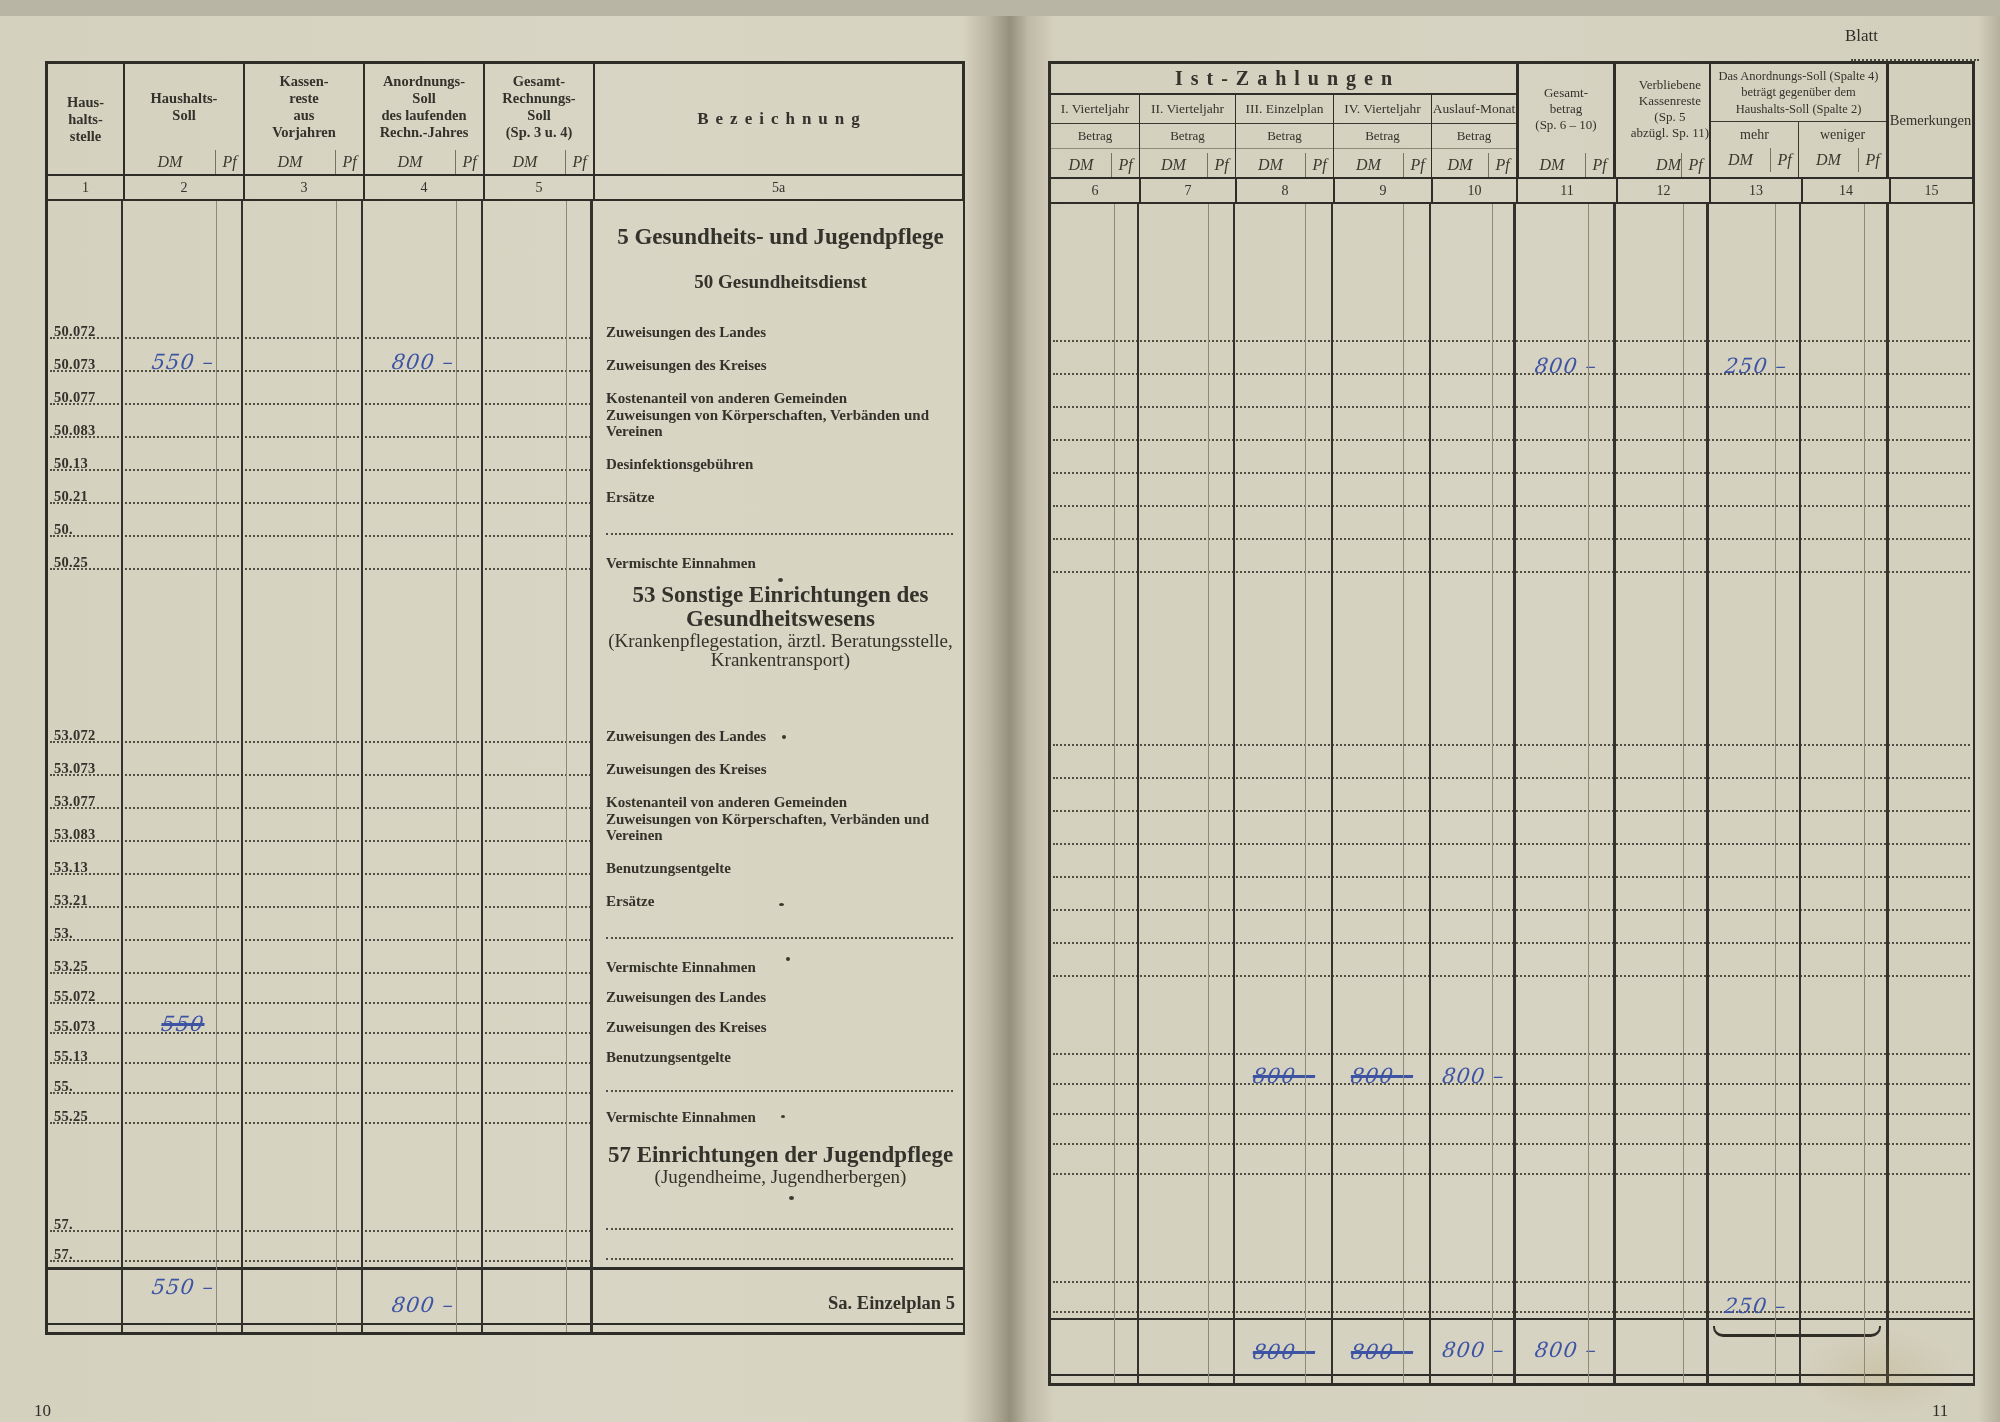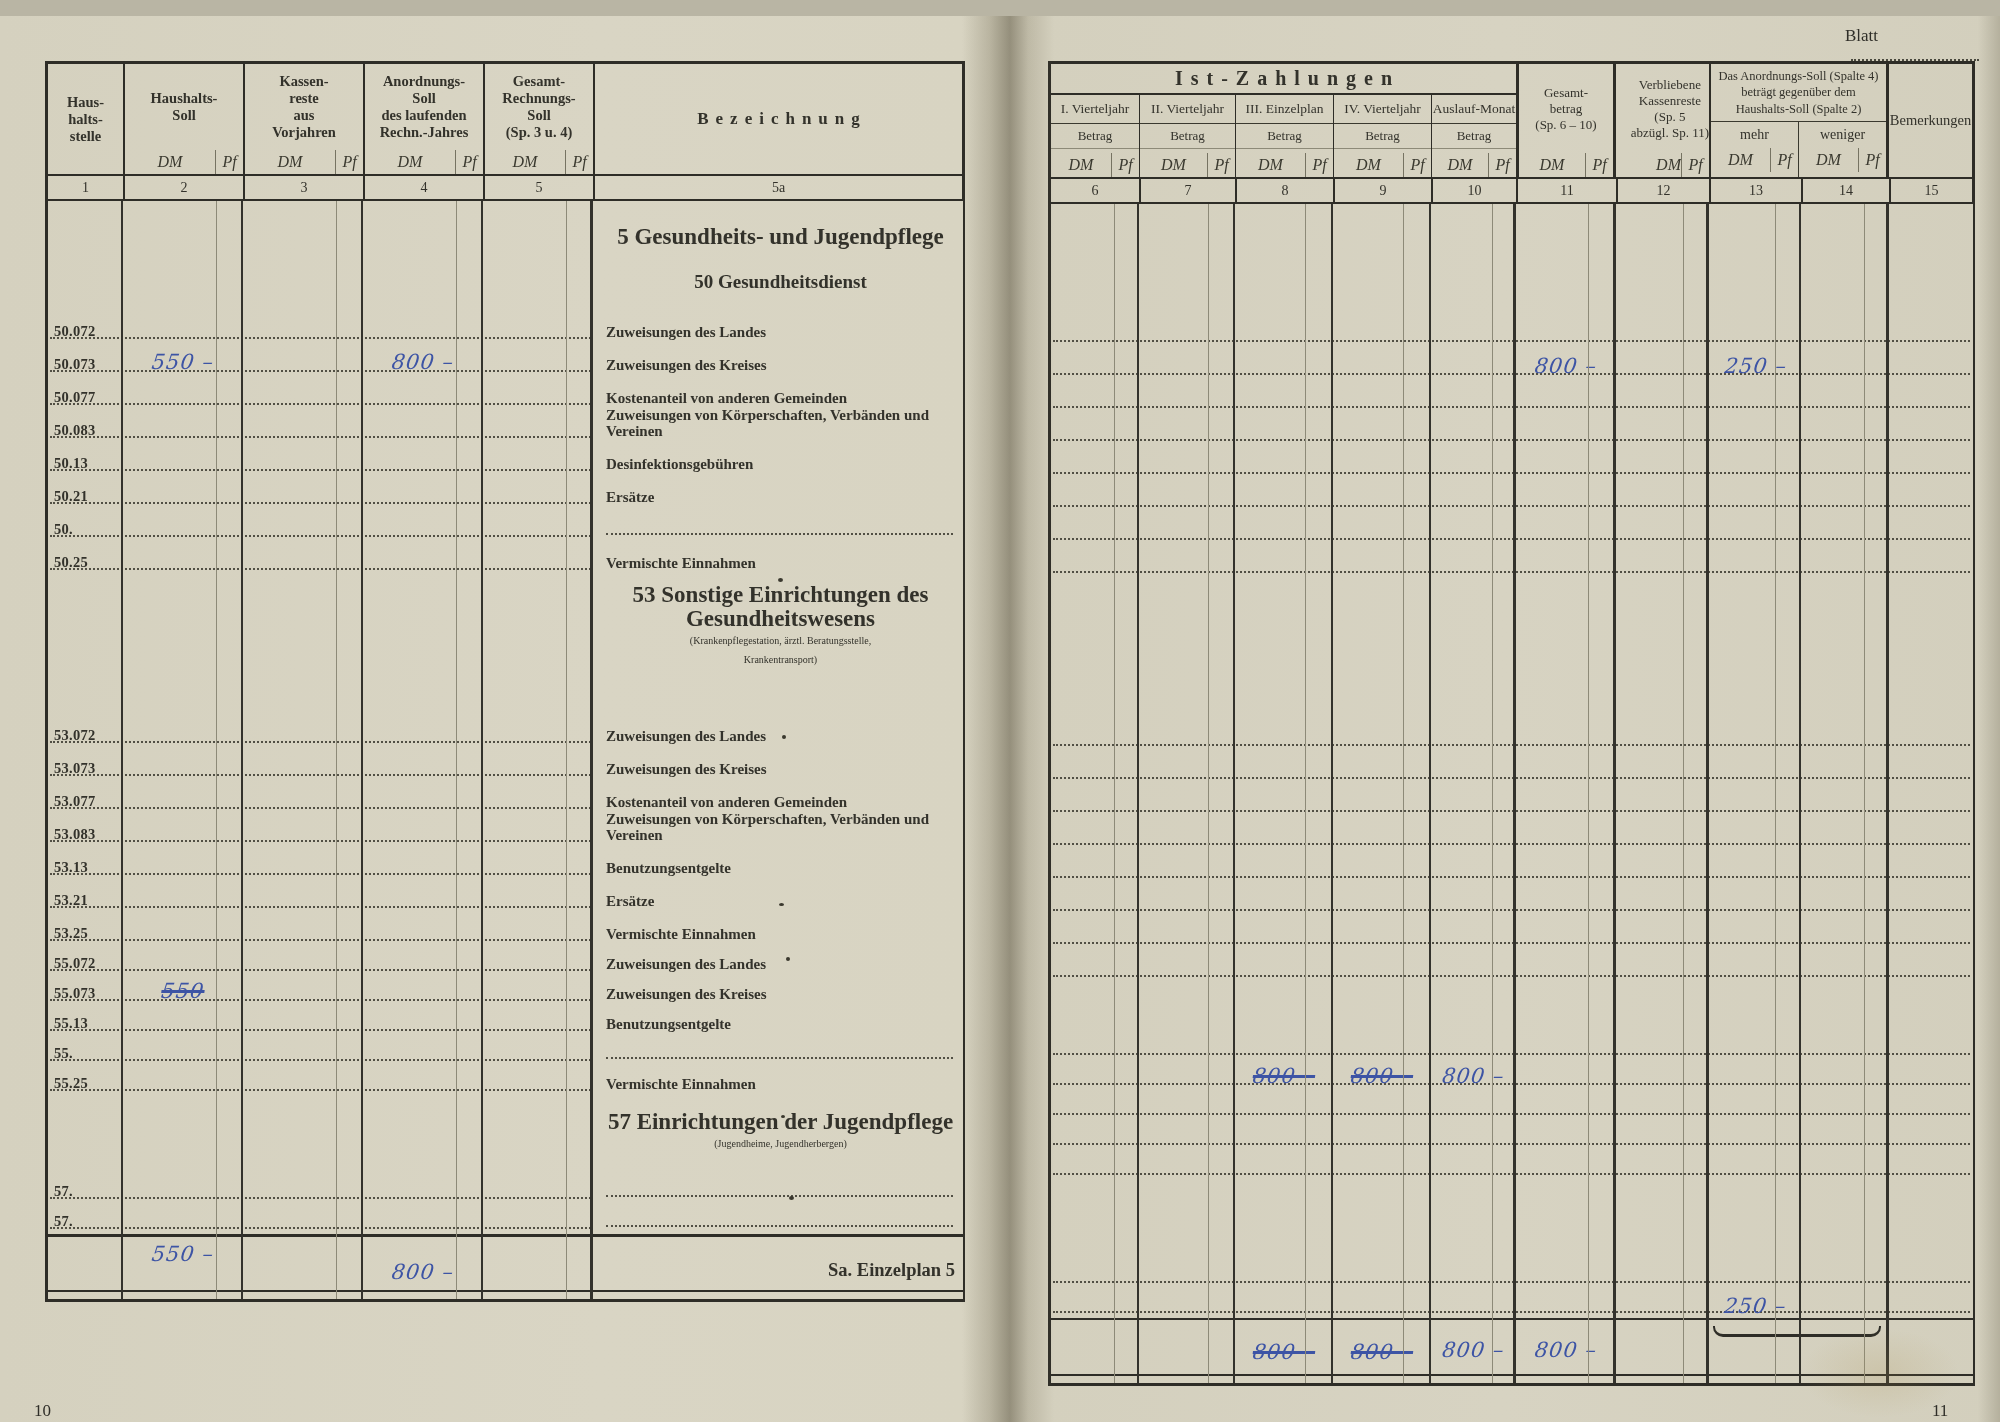--- a/index.html
+++ b/index.html
@@ -71,21 +71,21 @@
   .lr,.rr{position:relative;}
   .code{position:absolute;left:6px;bottom:4px;font-weight:600;font-size:14.5px;letter-spacing:.3px;}
   .ldots{position:absolute;left:2px;width:541px;bottom:5px;border-bottom:2px dotted #514f44;}
   .rdots{position:absolute;left:2px;right:3px;bottom:5px;border-bottom:2px dotted #514f44;}
   .llabel{position:absolute;left:558px;bottom:4px;width:358px;font-weight:600;font-size:15px;line-height:16px;}
   .bdots{position:absolute;left:558px;width:347px;bottom:7px;border-bottom:2px dotted #514f44;}
   .lsec,.rsec{position:relative;}
   .secline{margin-left:545px;width:375px;text-align:center;}
   .st{font-weight:700;font-size:23px;line-height:24px;}
   .ss{font-weight:700;font-size:19px;}
-  .sl{font-size:10px;line-height:19px;}
+  .sl{font-size:19px;line-height:19px;}
   .hw{position:absolute;font-family:"DejaVu Serif",serif;font-style:italic;font-size:21px;color:#3d54a5;
       text-align:center;transform:skewX(-7deg);letter-spacing:1px;white-space:nowrap;}
   .hw.struck{text-decoration:line-through;text-decoration-thickness:2.5px;}
   .lfoot{position:relative;height:58px;border-top:3px solid #2e2d27;border-bottom:2.5px solid #2e2d27;}
   .rfoot{position:relative;height:58px;border-top:2.5px solid #2e2d27;border-bottom:2.5px solid #2e2d27;}
   .sa{position:absolute;left:545px;width:362px;bottom:9px;text-align:right;font-weight:700;font-size:18.5px;}
   .brace{position:absolute;height:11px;border-left:2.5px solid #2e2d27;border-right:2.5px solid #2e2d27;
          border-bottom:3px solid #2e2d27;border-radius:0 0 10px 10px;}
   .speck{position:absolute;background:#3a382e;border-radius:50%;}
 </style>
@@ -222,20 +222,25 @@
           </div>
           <div class="lr" style="height: 33px;">
             <div class="ldots"></div>
             <div class="code">53.13</div>
             <div class="llabel">Benutzungsentgelte</div>
           </div>
           <div class="lr" style="height: 33px;">
             <div class="ldots"></div>
             <div class="code">53.21</div>
             <div class="llabel">Ersätze</div>
+          </div>
+          <div class="lr" style="height: 33px;">
+            <div class="ldots"></div>
+            <div class="code">53.</div>
+            <div class="bdots"></div>
           </div>
           <div class="lr" style="height: 33px;">
             <div class="ldots"></div>
             <div class="code">53.25</div>
             <div class="llabel">Vermischte Einnahmen</div>
           </div>
           <div class="lr" style="height: 30px;">
             <div class="ldots"></div>
             <div class="code">55.072</div>
             <div class="llabel">Zuweisungen des Landes</div>

